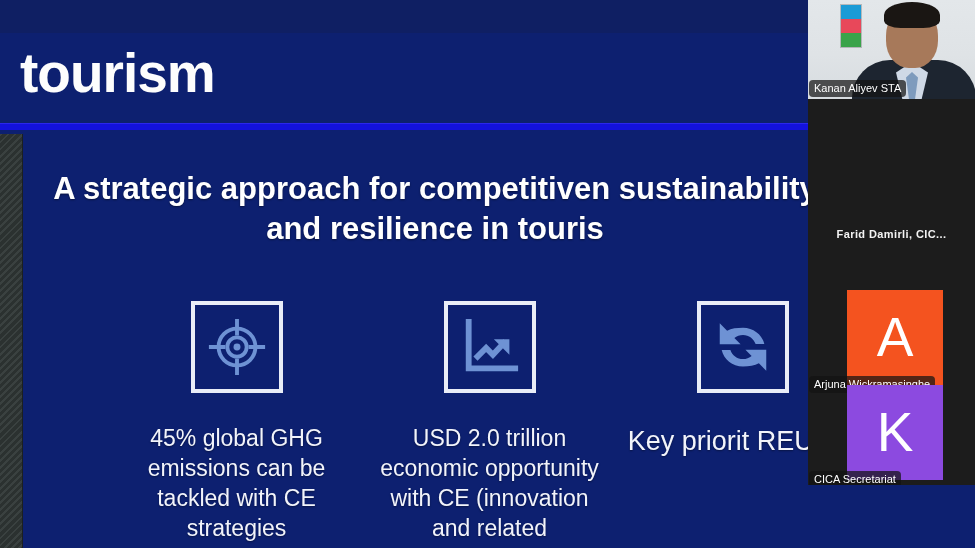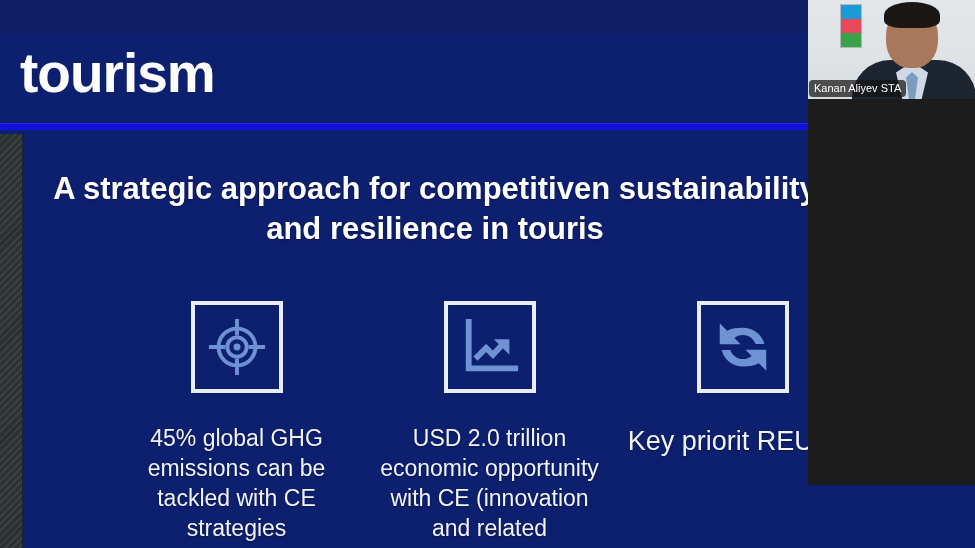--- a/index.html
+++ b/index.html
@@ -271,15 +271,31 @@
       <div class="flag"></div>
       <div class="body"></div>
       <div class="shirt"></div>
       <div class="tie"></div>
       <div class="head"></div>
       <div class="hair"></div>
       <div class="name-chip" id="chip-1">Kanan Aliyev STA</div>
     </div>
 
 
+    <div class="tile" id="tile-3">
+
+      <div id="farid-name">Farid Damirli, CIC...</div>
+
+      <div id="tile-a">
+        <span class="avatar-letter">A</span>
+      </div>
+
+      <div class="name-chip" id="chip-a">Arjuna Wickramasinghe</div>
+
+      <div id="tile-k">
+        <span class="avatar-letter">K</span>
+      </div>
+
+      <div class="name-chip" id="chip-k">CICA Secretariat</div>
+    </div>
 
   </div>
 </div>
 
 </body></html>

